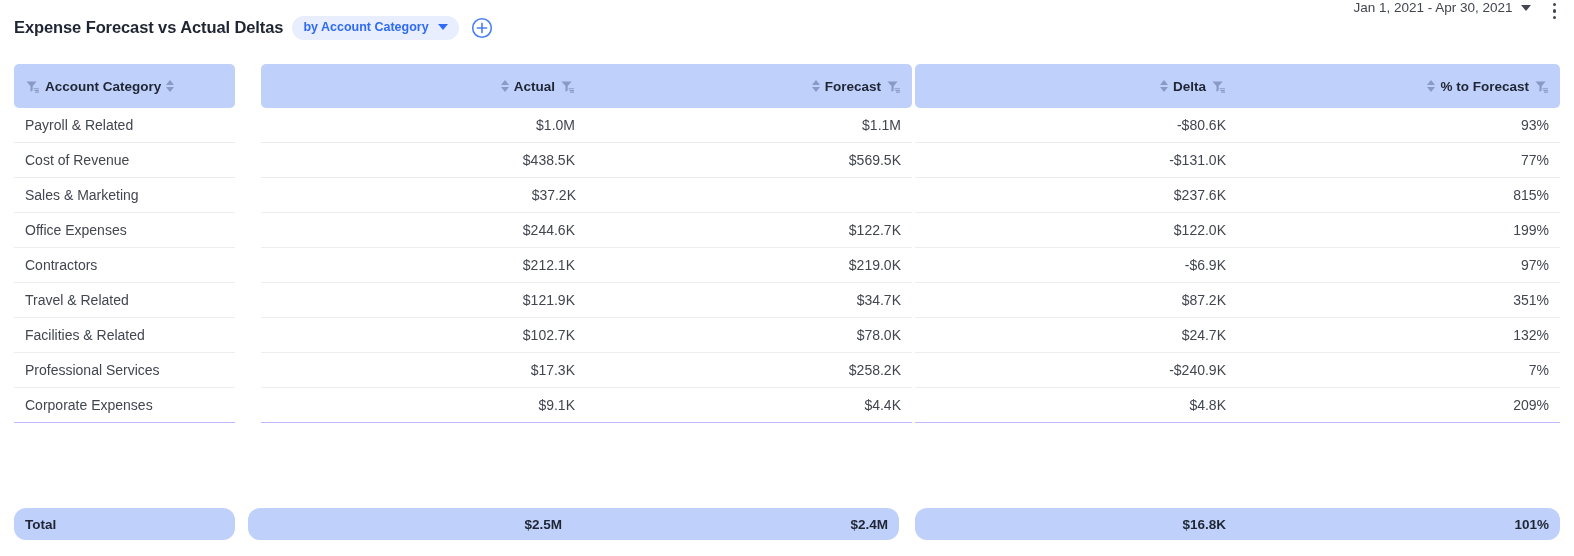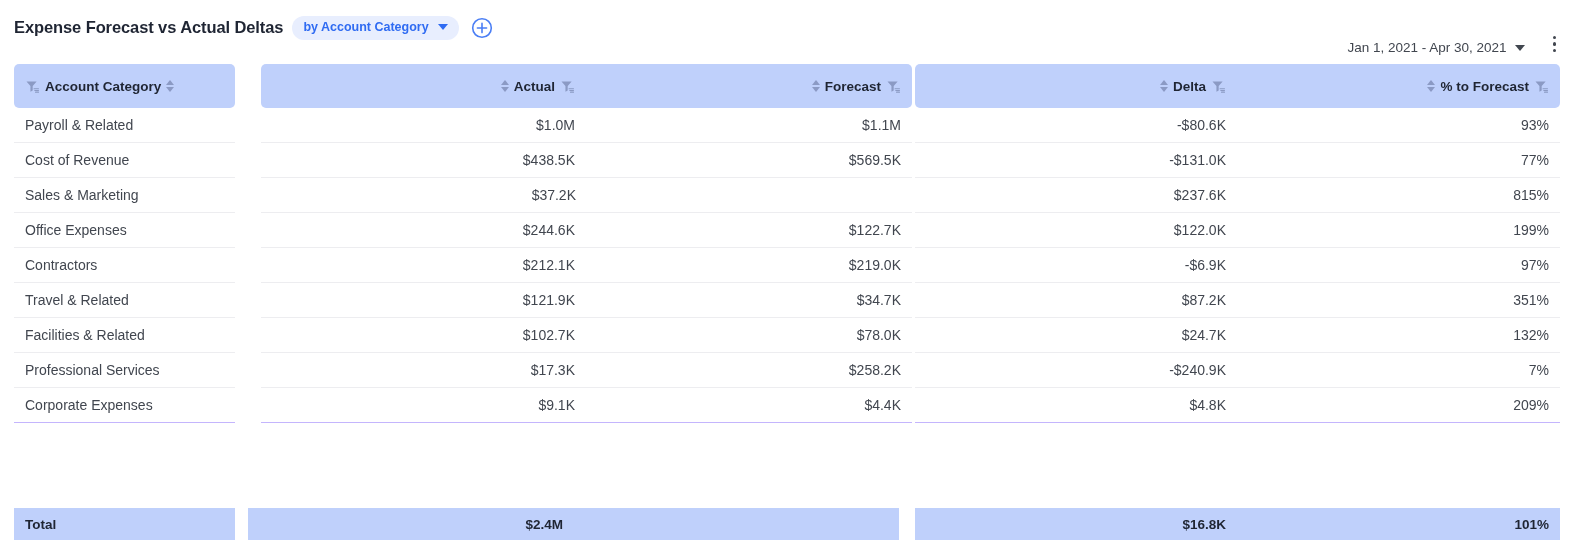--- a/index.html
+++ b/index.html
@@ -67,22 +67,22 @@
     align-items: center;
     justify-content: center;
     margin-left: 3px;
   }
 
   .topbar-right {
     position: absolute;
     right: 13px; top: 0;
     height: 55px;
     display: flex;
-    align-items: flex-end;
-    gap: 23px;
+    align-items: flex-start;
+    gap: 17px;
   }
   .date-range {
     display: inline-flex;
     align-items: center;
     gap: 8px;
   }
   .date-range-label {
     font-size: 13.5px;
     color: #41464f;
     white-space: nowrap;
@@ -184,21 +184,21 @@
   }
   .cell.left  { padding-left: 11px; justify-content: flex-start; }
   .cell.right { padding-right: 11px; justify-content: flex-end; }
 
   
   .total {
     position: absolute;
     top: 444px;
     height: 32px;
     background: #bfd0fb;
-    border-radius: 0;
+    border-radius: 12px;
     display: flex;
     align-items: center;
   }
   .t1 { left: 14px;  width: 221px; }
   .t2 { left: 248px; width: 651px; }
   .t3 { left: 915px; width: 645px; }
   .total-cell {
     font-size: 13.5px;
     font-weight: bold;
     color: #1f2533;
@@ -429,20 +429,21 @@
           <div class="cell right" style="width:322px">$4.8K</div>
           <div class="cell right" style="width:323px">209%</div>
         </div>
       </div>
     </div>
 
     <div class="total t1">
       <div class="total-cell left" style="width:221px">Total</div>
     </div>
     <div class="total t2">
+      <div class="total-cell right" style="width:325px">$2.5M</div>
       <div class="total-cell right" style="width:326px">$2.4M</div>
     </div>
     <div class="total t3">
       <div class="total-cell right" style="width:322px">$16.8K</div>
       <div class="total-cell right" style="width:323px">101%</div>
     </div>
 
   </div>
 </div>
 

